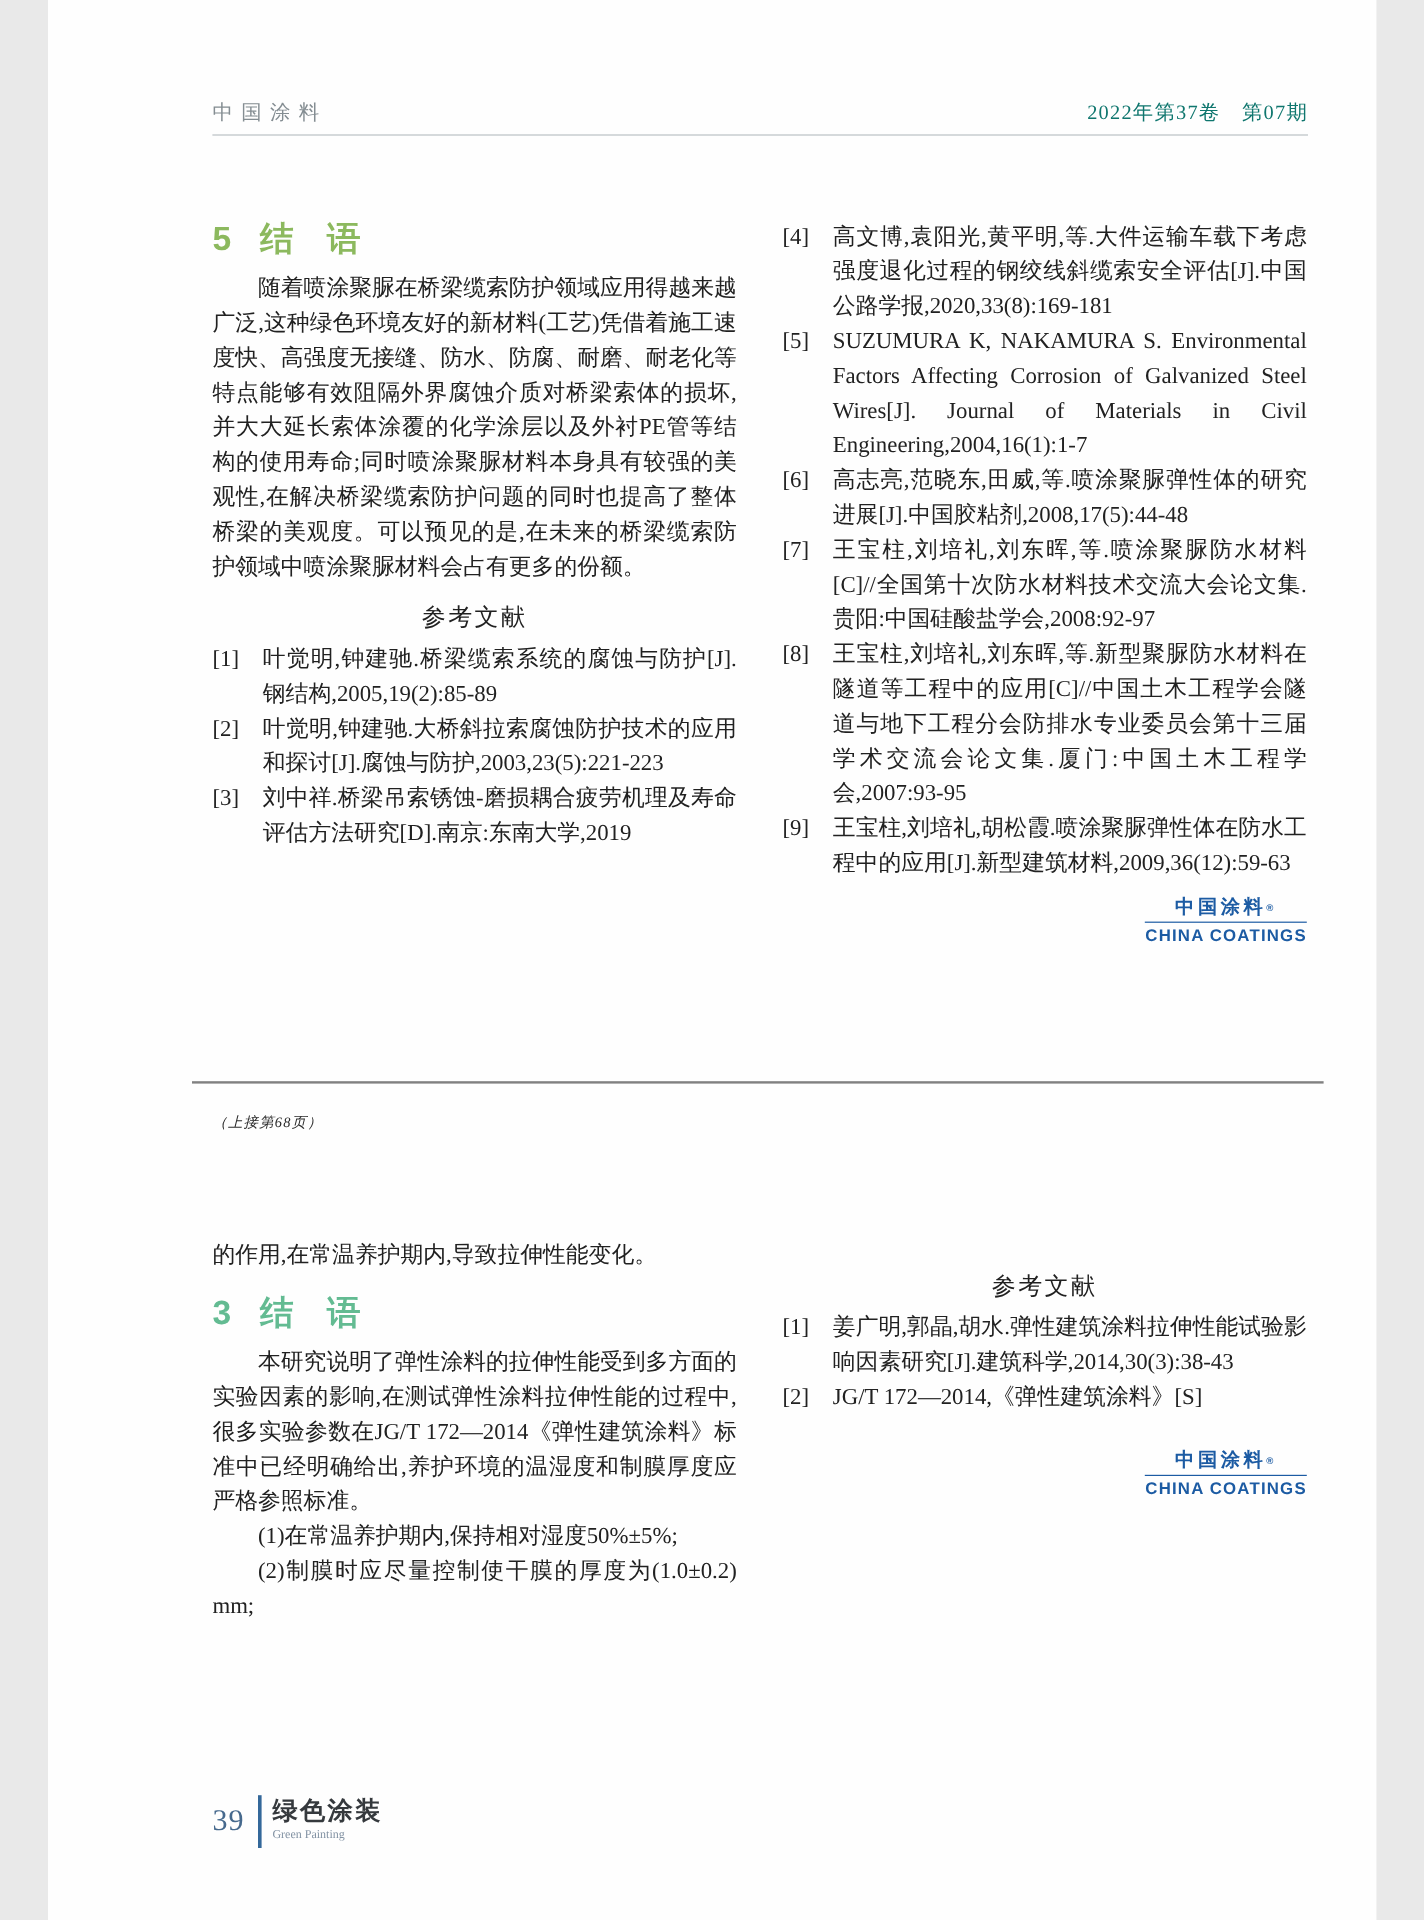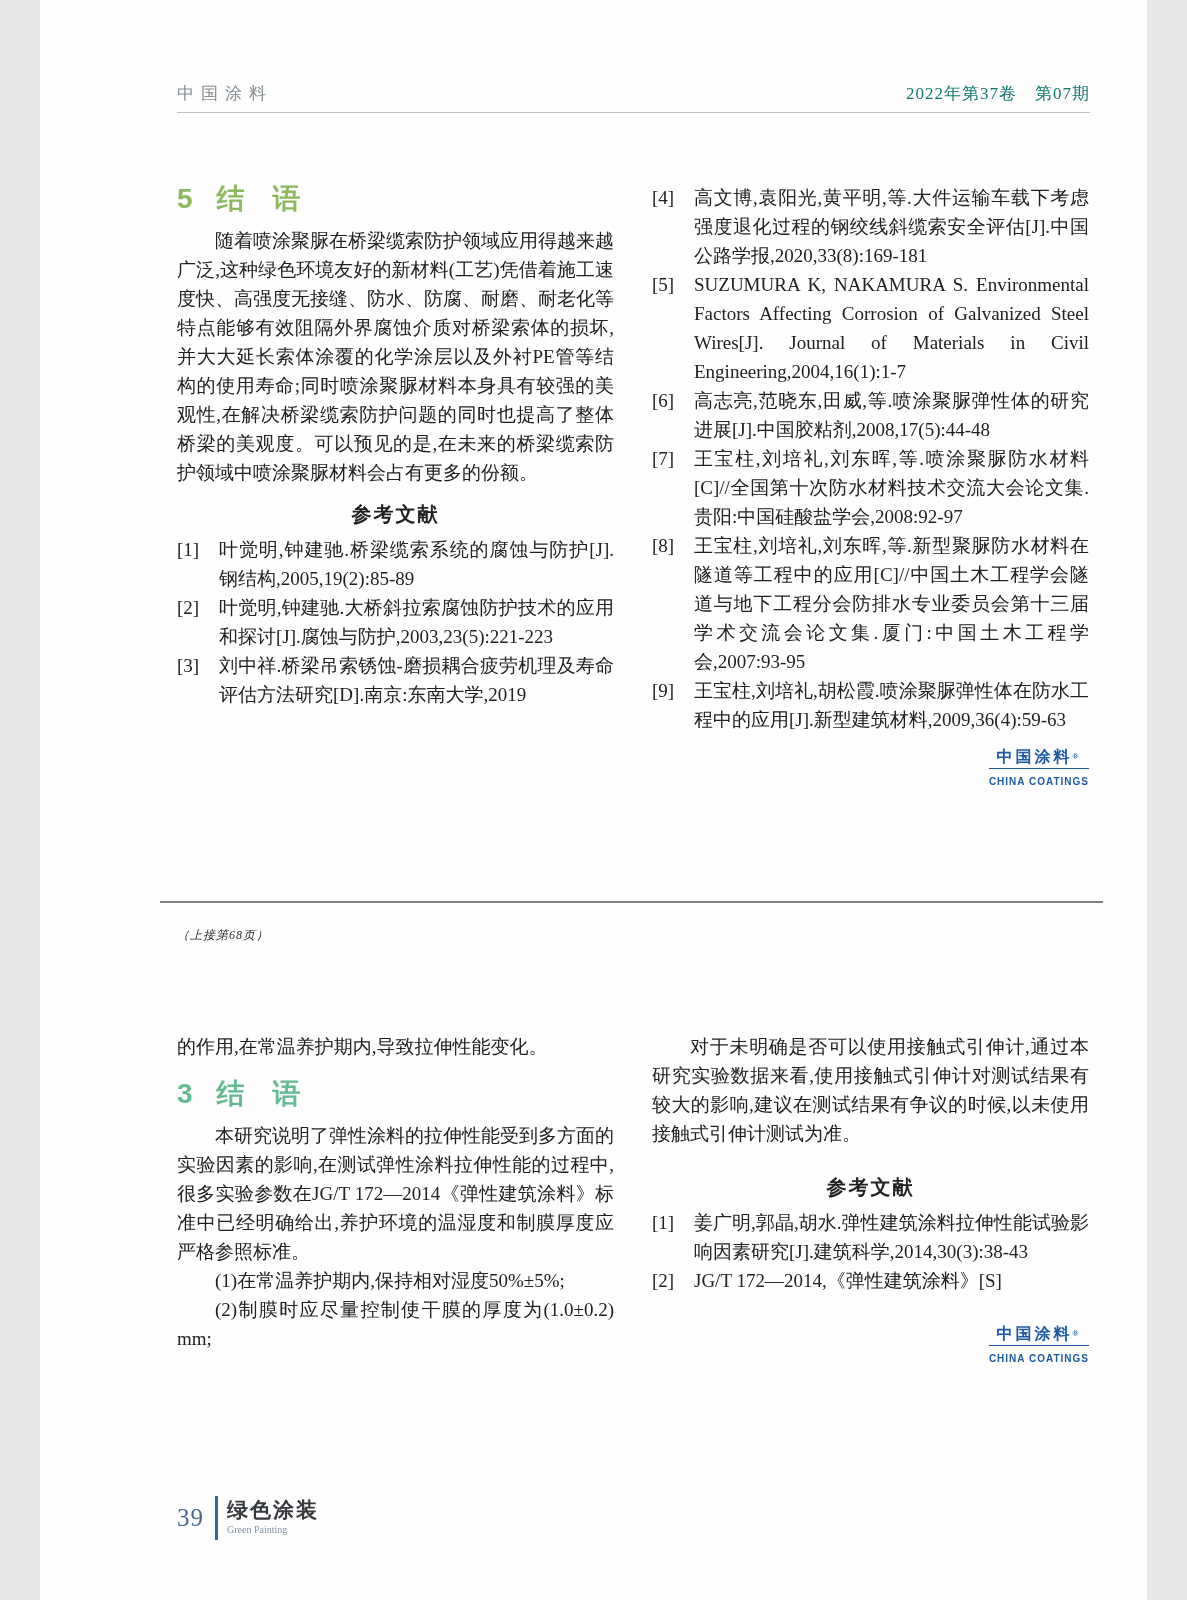--- a/index.html
+++ b/index.html
@@ -40,40 +40,40 @@
   
   .para {
     font-size:19px; line-height:29px; text-align:justify;
     text-indent:2em;
   }
   .para.no-indent { text-indent:0; }
 
   
   .ref-title {
     font-family:"Liberation Sans","DejaVu Sans",sans-serif;
-    font-weight:bold; font-size:20px; text-align:center;
+    font-weight:normal; font-size:20px; text-align:center;
     margin:14px 0 7px 0; letter-spacing:2px;
   }
   .ref { display:flex; font-size:19px; line-height:29px; }
   .ref-num { width:42px; flex:none; }
   .ref-text { flex:1; text-align:justify; }
 
   
   .logo { display:flex; flex-direction:column; align-items:flex-end; }
   .logo-inner { display:inline-block; text-align:center; }
   .logo-cn {
     font-family:"Liberation Sans","DejaVu Sans",sans-serif;
     font-weight:bold; font-size:16px; color:#1c5ba3; letter-spacing:3px;
     line-height:18px; position:relative; white-space:nowrap;text-align:right;
   }
   .logo-mark { font-size:8px; vertical-align:top; color:#1c5ba3; }
   .logo-rule { height:1px; background:#1c5ba3; margin:2px 0 2px 0; }
   .logo-en {
     font-family:"Liberation Sans","DejaVu Sans",sans-serif;
-    font-weight:bold; font-size:10px; color:#1c5ba3; letter-spacing:1px;
+    font-weight:bold; font-size:14px; color:#1c5ba3; letter-spacing:1px;
     white-space:nowrap;
   }
   .logo-top-right { margin-top:14px; }
   .logo-bottom { margin-top:30px; }
 
   
   .mid-divider {
     position:absolute; top:901px; left:120px; width:943px;
     border-top:2px solid #818181;
   }
@@ -147,21 +147,21 @@
       <div class="ref">
         <span class="ref-num">[7]</span>
         <span class="ref-text">王宝柱,刘培礼,刘东晖,等.喷涂聚脲防水材料[C]//全国第十次防水材料技术交流大会论文集.贵阳:中国硅酸盐学会,2008:92-97</span>
       </div>
       <div class="ref">
         <span class="ref-num">[8]</span>
         <span class="ref-text">王宝柱,刘培礼,刘东晖,等.新型聚脲防水材料在隧道等工程中的应用[C]//中国土木工程学会隧道与地下工程分会防排水专业委员会第十三届学术交流会论文集.厦门:中国土木工程学会,2007:93-95</span>
       </div>
       <div class="ref">
         <span class="ref-num">[9]</span>
-        <span class="ref-text">王宝柱,刘培礼,胡松霞.喷涂聚脲弹性体在防水工程中的应用[J].新型建筑材料,2009,36(4):59-63</span>
+        <span class="ref-text">王宝柱,刘培礼,胡松霞.喷涂聚脲弹性体在防水工程中的应用[J].新型建筑材料,2009,36(12):59-63</span>
       </div>
 
       <div class="logo logo-top-right">
         <span class="logo-inner">
           <span class="logo-cn"><span>中国涂料</span><span class="logo-mark">®</span></span>
           <span class="logo-rule" style="display:block;"></span>
           <span class="logo-en">CHINA COATINGS</span>
         </span>
       </div>
     </div>
@@ -178,21 +178,20 @@
       <div class="sec-head sec-head-3">
         <span>3</span>
         <span>结　语</span>
       </div>
       <p class="para">本研究说明了弹性涂料的拉伸性能受到多方面的实验因素的影响,在测试弹性涂料拉伸性能的过程中,很多实验参数在JG/T 172—2014《弹性建筑涂料》标准中已经明确给出,养护环境的温湿度和制膜厚度应严格参照标准。</p>
       <p class="para">(1)在常温养护期内,保持相对湿度50%±5%;</p>
       <p class="para">(2)制膜时应尽量控制使干膜的厚度为(1.0±0.2) mm;</p>
     </div>
 
     <div class="col">
-      <p class="para">对于未明确是否可以使用接触式引伸计,通过本研究实验数据来看,使用接触式引伸计对测试结果有较大的影响,建议在测试结果有争议的时候,以未使用接触式引伸计测试为准。</p>
 
       <div class="ref-title" style="margin-top:26px;">参考文献</div>
 
       <div class="ref">
         <span class="ref-num">[1]</span>
         <span class="ref-text">姜广明,郭晶,胡水.弹性建筑涂料拉伸性能试验影响因素研究[J].建筑科学,2014,30(3):38-43</span>
       </div>
       <div class="ref">
         <span class="ref-num">[2]</span>
         <span class="ref-text">JG/T 172—2014,《弹性建筑涂料》[S]</span>

